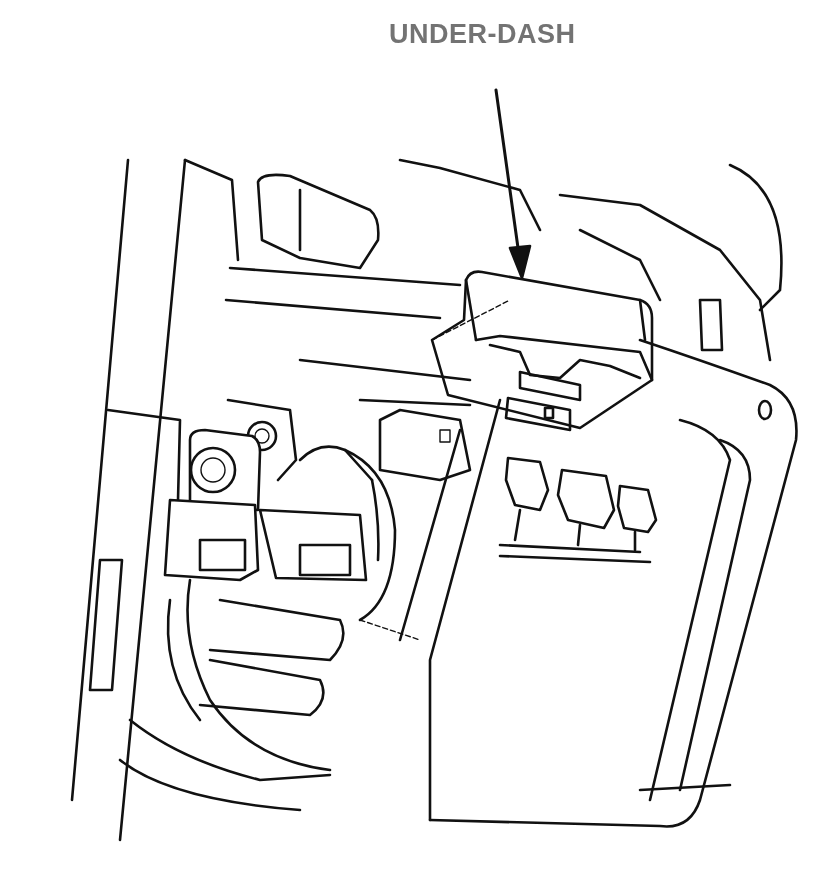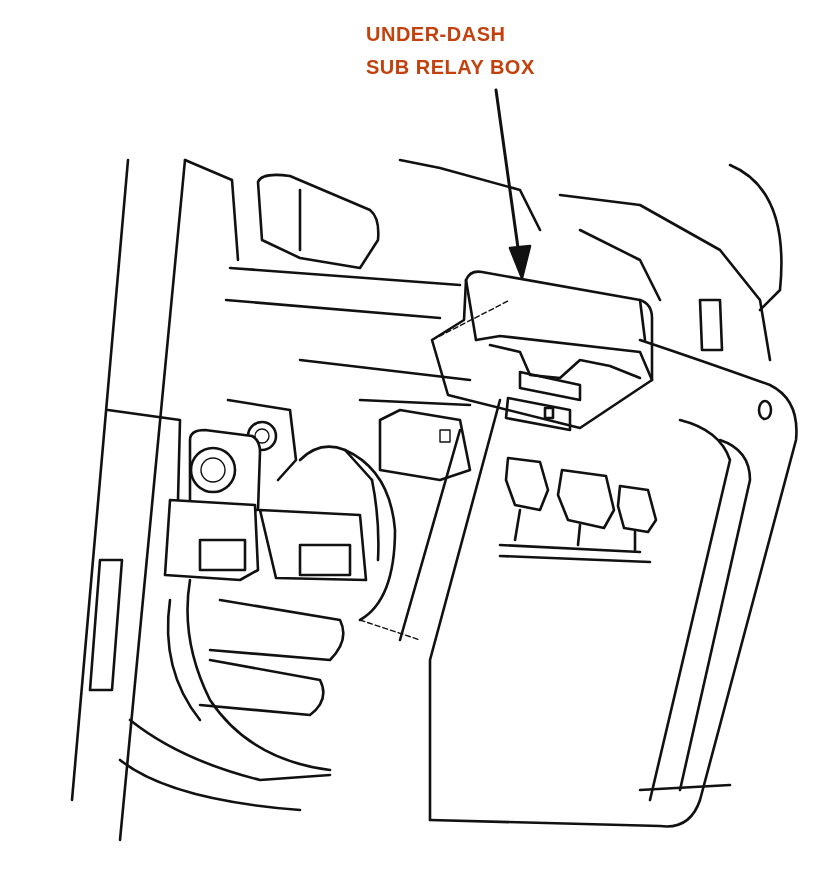--- a/index.html
+++ b/index.html
@@ -1,37 +1,36 @@
 <!DOCTYPE html>
 <html><head>
   <meta charset="utf-8">
   <style>
     html, body { margin: 0; padding: 0; background: #ffffff; }
     body { width: 829px; height: 881px; position: relative; overflow: hidden; font-family: "Liberation Sans", sans-serif; }
     .label {
-      position: absolute; left: 366px; top: 18px;
+      position: absolute; left: 389px; top: 18px;
       font-family: "Liberation Sans", sans-serif; font-weight: bold;
-      font-size: 20px; line-height: 33px; color: #c2410c; letter-spacing: 0.5px;
+      font-size: 27px; line-height: 33px; color: #737373; letter-spacing: 0.5px;
     }
     .label div { white-space: nowrap; }
     svg.art { position: absolute; left: 0; top: 0; }
     svg.art path, svg.art line, svg.art rect, svg.art circle, svg.art ellipse, svg.art polyline, svg.art polygon {
       stroke: #111; fill: none; stroke-width: 2.6; stroke-linecap: round; stroke-linejoin: round;
     }
     svg.art .thin { stroke-width: 1.4; }
     svg.art .dash { stroke-width: 1.4; stroke-dasharray: 5 3; }
     svg.art .fillw { fill: #fff; }
     svg.art .fillk { fill: #111; stroke: #111; }
   </style>
 </head>
 <body>
 
 <div class="label">
   <div>UNDER-DASH</div>
-  <div>SUB RELAY BOX</div>
 </div>
 
 <svg class="art" width="829" height="881" viewBox="0 0 829 881">
 
   <g>
     <line x1="496" y1="90" x2="519" y2="255" style="stroke-width:3"></line>
     <polygon class="fillk" points="510,248 530,246 522,278"></polygon>
   </g>
 
   <g>

